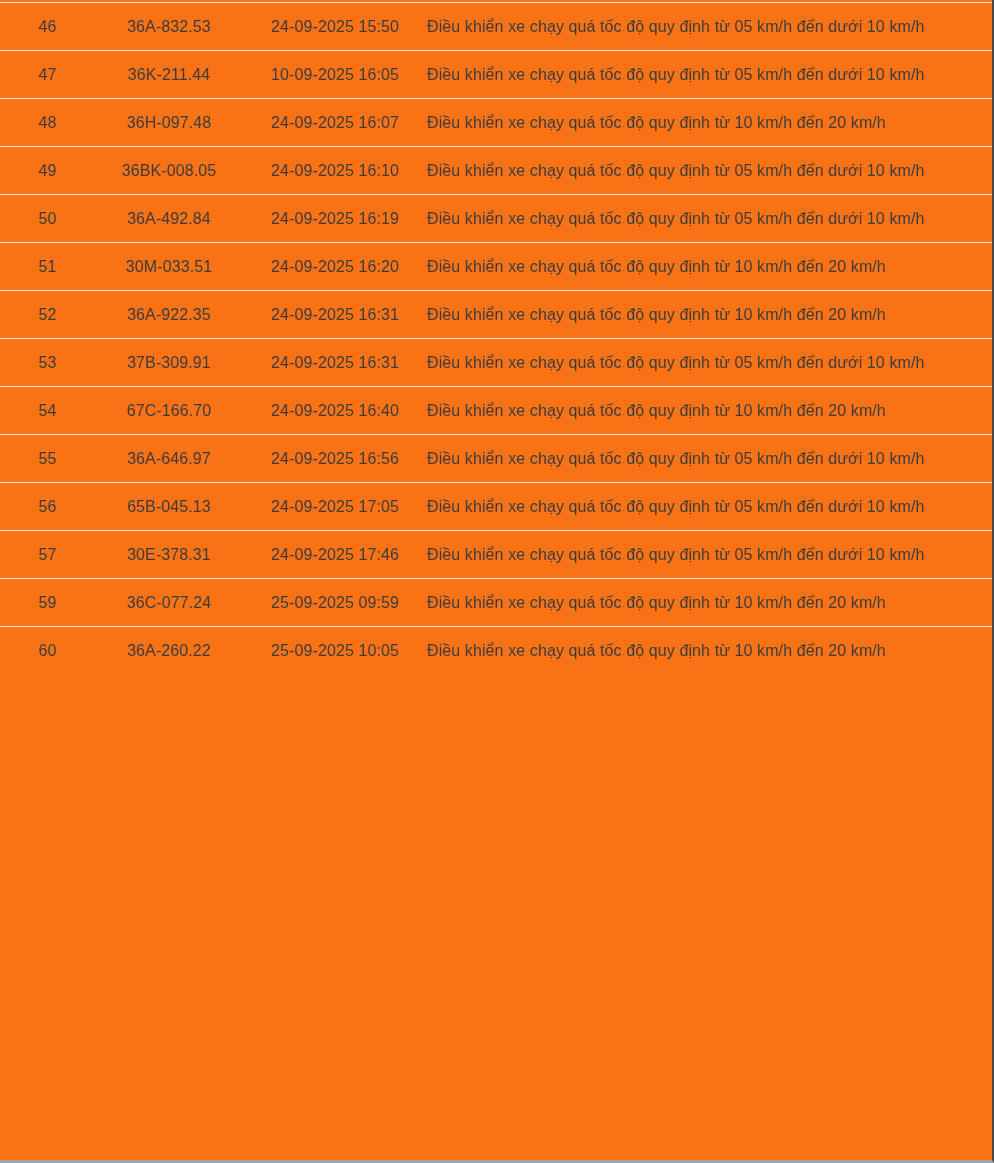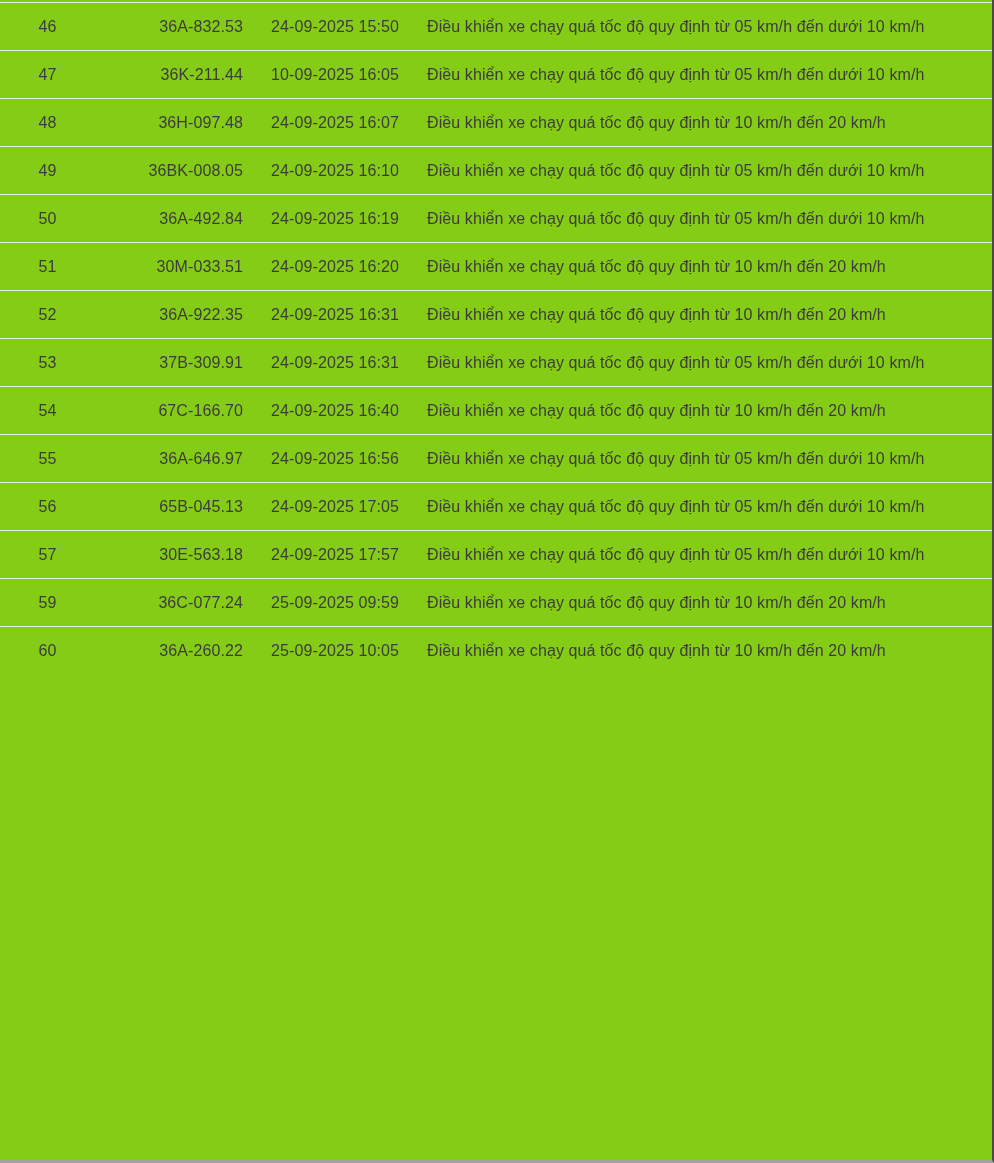--- a/index.html
+++ b/index.html
@@ -6,21 +6,21 @@
     margin: 0;
     padding: 0;
     background: #ffffff;
     font-family: "Liberation Sans", "DejaVu Sans", sans-serif;
   }
   .panel {
     position: relative;
     width: 994px;
     height: 1163px;
     box-sizing: border-box;
-    background: #84cc16;
+    background: #f97316;
     border-right: 2px solid #4a4a4a;
     border-bottom: 3px solid #a3a3a3;
     padding-top: 2px;
     overflow: hidden;
   }
   table.violations {
     width: 100%;
     border-collapse: collapse;
     table-layout: fixed;
   }
@@ -32,21 +32,21 @@
   }
   table.violations td {
     vertical-align: top;
     padding: 9px 0;
     font-size: 16px;
     line-height: 29px;
     color: #3c3c3c;
     letter-spacing: 0.1px;
   }
   td.cell-no    { text-align: center; }
-  td.cell-plate { text-align: right; }
+  td.cell-plate { text-align: center; }
   td.cell-time  { text-align: center; }
   td.cell-violation {
     text-align: left;
     padding-right: 30px;
     word-wrap: break-word;
   }
 </style>
 </head>
 <body>
 
@@ -120,22 +120,22 @@
           <td class="cell-violation">Điều khiển xe chạy quá tốc độ quy định từ 05 km/h đến dưới 10 km/h</td>
         </tr>
         <tr>
           <td class="cell-no">56</td>
           <td class="cell-plate">65B-045.13</td>
           <td class="cell-time">24-09-2025 17:05</td>
           <td class="cell-violation">Điều khiển xe chạy quá tốc độ quy định từ 05 km/h đến dưới 10 km/h</td>
         </tr>
         <tr>
           <td class="cell-no">57</td>
-          <td class="cell-plate">30E-563.18</td>
-          <td class="cell-time">24-09-2025 17:57</td>
+          <td class="cell-plate">30E-378.31</td>
+          <td class="cell-time">24-09-2025 17:46</td>
           <td class="cell-violation">Điều khiển xe chạy quá tốc độ quy định từ 05 km/h đến dưới 10 km/h</td>
         </tr>
         <tr>
           <td class="cell-no">59</td>
           <td class="cell-plate">36C-077.24</td>
           <td class="cell-time">25-09-2025 09:59</td>
           <td class="cell-violation">Điều khiển xe chạy quá tốc độ quy định từ 10 km/h đến 20 km/h</td>
         </tr>
         <tr>
           <td class="cell-no">60</td>

